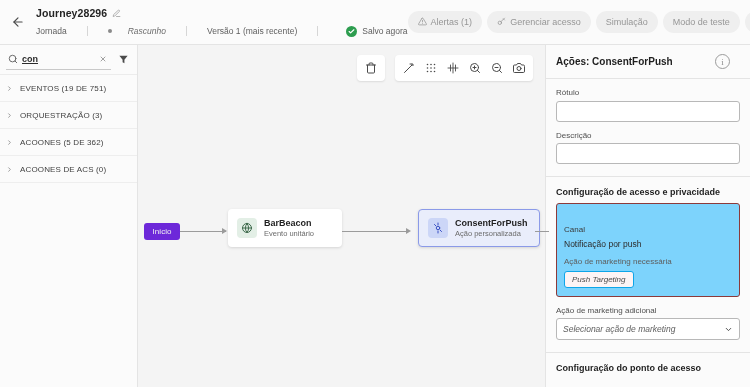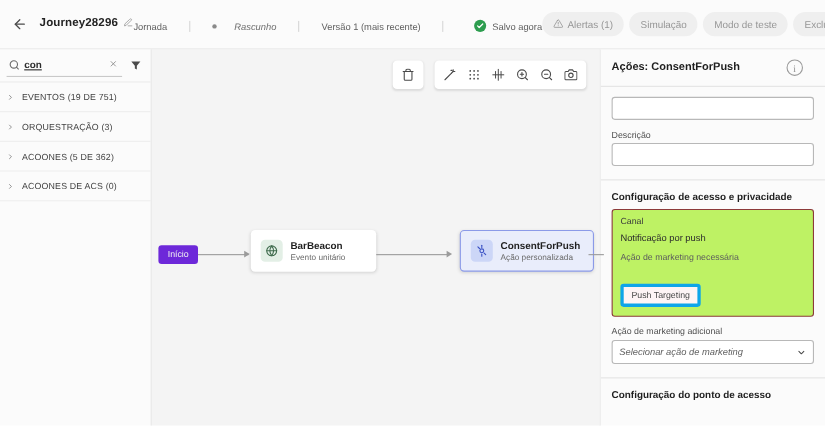--- a/index.html
+++ b/index.html
@@ -19,21 +19,21 @@
     border-bottom: 1px solid #e4e4e4;
     display: flex; align-items: center;
     padding: 0 9px 0 6px;
   }
   .back-btn {
     width: 24px; height: 24px;
     display: flex; align-items: center; justify-content: center;
     color: #4b4b4b; flex: 0 0 24px;
     cursor: pointer; border-radius: 3px;
   }
-  .hdr-left { display: flex; flex-direction: row; justify-content: center;
+  .hdr-left { display: flex; flex-direction: column; justify-content: center;
     margin-left: 6px; flex: 0 0 auto; }
   .title-row { display: flex; align-items: center; gap: 5px; height: 15px; }
   .jtitle { font-size: 10.5px; font-weight: 700; color: #242424; letter-spacing: .1px; }
   .edit-icon { color: #9a9a9a; display: flex; align-items: center; }
   .meta-row { display: flex; align-items: center; height: 15px; margin-top: 3px; gap: 12px; }
   .meta-item { font-size: 8.5px; color: #5e5e5e; white-space: nowrap; }
   .meta-draft { font-style: italic; color: #6e6e6e; }
   .dot { width: 4px; height: 4px; border-radius: 50%; background: #8a8a8a;
          display: inline-block; margin-right: 4px; vertical-align: middle; }
   .sep { width: 1px; height: 10px; background: #d6d6d6; margin: 0 8px; }
@@ -174,30 +174,30 @@
   .field { margin-top: 9px; }
   .field-label { font-size: 8px; color: #4f4f4f; margin-bottom: 3px; }
   .field-input {
     width: 100%; height: 21px; border: 1px solid #b8b8b8; border-radius: 3px;
     background: #ffffff; font-size: 8.5px; padding: 0 6px; color: #2c2c2c;
     font-family: "Liberation Sans", sans-serif; outline: none;
   }
   .field-input::placeholder { color: #a2a2a2; }
   .sect-title { font-size: 9px; font-weight: 700; color: #1f1f1f; margin: 0 0 6px 0; }
   .privacy-box {
-    border: 1px solid #8c3a3a; border-radius: 3px; background: #bef264;
-    padding: 6px 7px 8px 7px;
+    border: 1px solid #8c3a3a; border-radius: 3px; background: #7dd3fc;
+    padding: 21px 7px 8px 7px;
   }
   .pb-label { font-size: 8px; color: #3a3a3a; }
   .pb-value { font-size: 8.5px; color: #2c2c2c; margin-top: 5px; }
   .pb-sub { font-size: 8px; color: #5d5d5d; margin-top: 8px; }
   .pill {
-    display: inline-block; margin-top: 20px; border: 3px solid #0ea5e9;
+    display: inline-block; margin-top: 5px; border: 1px solid #0ea5e9;
     border-radius: 3px; background: #fdf4f5; font-size: 8px; color: #4a4a4a;
-    padding: 3px 7px; cursor: pointer;
+    padding: 3px 7px; cursor: pointer; font-style: italic;
   }
   .select-box {
     width: 100%; height: 22px; border: 1px solid #b8b8b8; border-radius: 3px;
     background: #ffffff; display: flex; align-items: center; padding: 0 6px;
     cursor: pointer;
   }
   .select-txt { flex: 1 1 auto; font-size: 8.5px; color: #606060; font-style: italic; }
   .select-chev { color: #4a4a4a; display: flex; }
   .hr-full { height: 1px; background: #e4e4e4; margin: 12px -10px 10px -10px; }
 </style>
@@ -250,20 +250,30 @@
         <span>
           <svg width="9" height="9" viewBox="0 0 24 24" fill="none" stroke="currentColor" stroke-width="2" stroke-linecap="round" stroke-linejoin="round">
               <path d="M10.29 3.86 1.82 18a2 2 0 0 0 1.71 3h16.94a2 2 0 0 0 1.71-3L13.71 3.86a2 2 0 0 0-3.42 0Z"></path>
               <line x1="12" y1="9" x2="12" y2="13"></line>
               <line x1="12" y1="17" x2="12.01" y2="17"></line>
             </svg>
         </span>
         <span>Alertas (1)</span>
       </button>
 
+      <button class="tbtn">
+        <span>
+          <svg width="9" height="9" viewBox="0 0 24 24" fill="none" stroke="currentColor" stroke-width="2" stroke-linecap="round" stroke-linejoin="round">
+              <circle cx="7.5" cy="15.5" r="4.5"></circle>
+              <path d="m10.7 12.3 9.3-9.3"></path>
+              <path d="m17 5 3 3"></path>
+            </svg>
+        </span>
+        <span>Gerenciar acesso</span>
+      </button>
 
       <button class="tbtn">
         <span>Simulação</span>
       </button>
 
       <button class="tbtn">
         <span>Modo de teste</span>
       </button>
 
       <button class="tbtn split-main">
@@ -467,20 +477,21 @@
           <span class="rp-title">Ações: ConsentForPush</span>
           <span class="info-ico">i</span>
         </div>
       </div>
 
       <div class="rp-divider"></div>
 
       <div class="rp-body">
 
         <div class="field">
+          <div class="field-label">Rótulo</div>
           <input class="field-input" type="text" value="" style="">
         </div>
 
         <div class="field">
           <div class="field-label">Descrição</div>
           <input class="field-input" type="text" value="" style="">
         </div>
 
         <div class="hr-full"></div>
 

